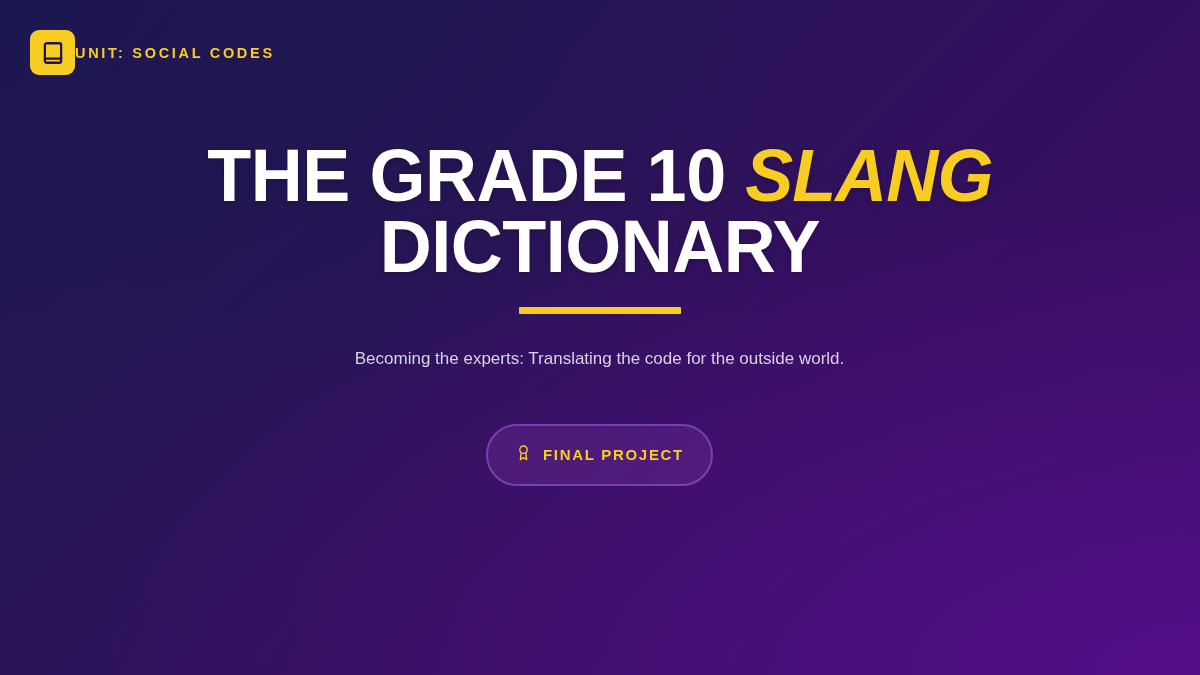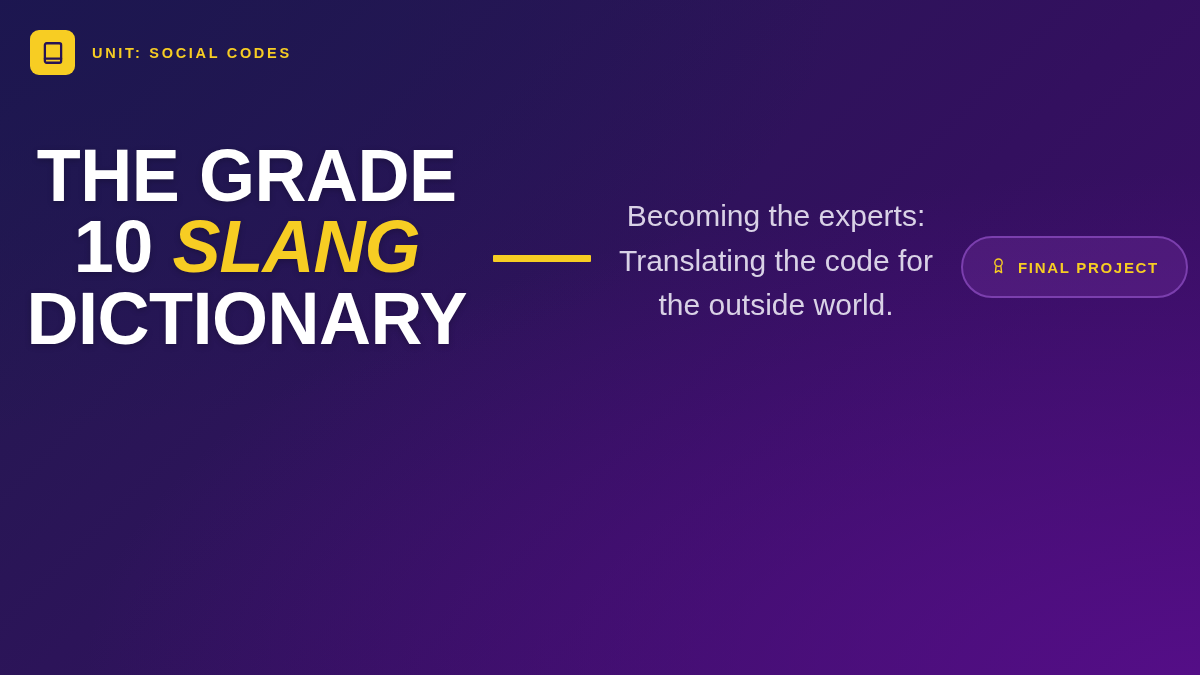--- a/index.html
+++ b/index.html
@@ -25,21 +25,21 @@
     overflow: hidden;
   }
 
   
   .eyebrow {
     position: absolute;
     left: 30px;
     top: 30px;
     display: flex;
     align-items: center;
-    gap: 17px;
+    gap: 0;
   }
   .eyebrow-icon-box {
     width: 45px;
     height: 45px;
     border-radius: 9px;
     background: #f7cd23;
     display: flex;
     align-items: center;
     justify-content: center;
     flex: none;
@@ -51,24 +51,24 @@
     font-weight: bold;
     letter-spacing: 2.7px;
     text-transform: uppercase;
     white-space: nowrap;
   }
 
   
   .center-stack {
     position: absolute;
     left: 0;
-    right: 12px;
+    right: 1px;
     top: 140px;
     display: flex;
-    flex-direction: row;
+    flex-direction: column;
     align-items: center;
   }
 
   .title {
     margin: 0;
     text-align: center;
     color: #ffffff;
     font-size: 75px;
     font-weight: bold;
     line-height: 0.95;
@@ -88,26 +88,26 @@
 
   .divider {
     margin-top: 24px;
     width: 162px;
     height: 7px;
     background: #f7cd23;
     border-radius: 1px;
   }
 
   .subtitle {
-    margin: 4px;
+    margin: 12px;
     margin-top: 32px;
     width: 600px;
     text-align: center;
     color: #d9d2e6;
-    font-size: 30px;
+    font-size: 17px;
     font-weight: normal;
     line-height: 1.48;
   }
 
   
   .badge {
     margin-top: 41px;
     display: inline-flex;
     align-items: center;
     justify-content: center;

